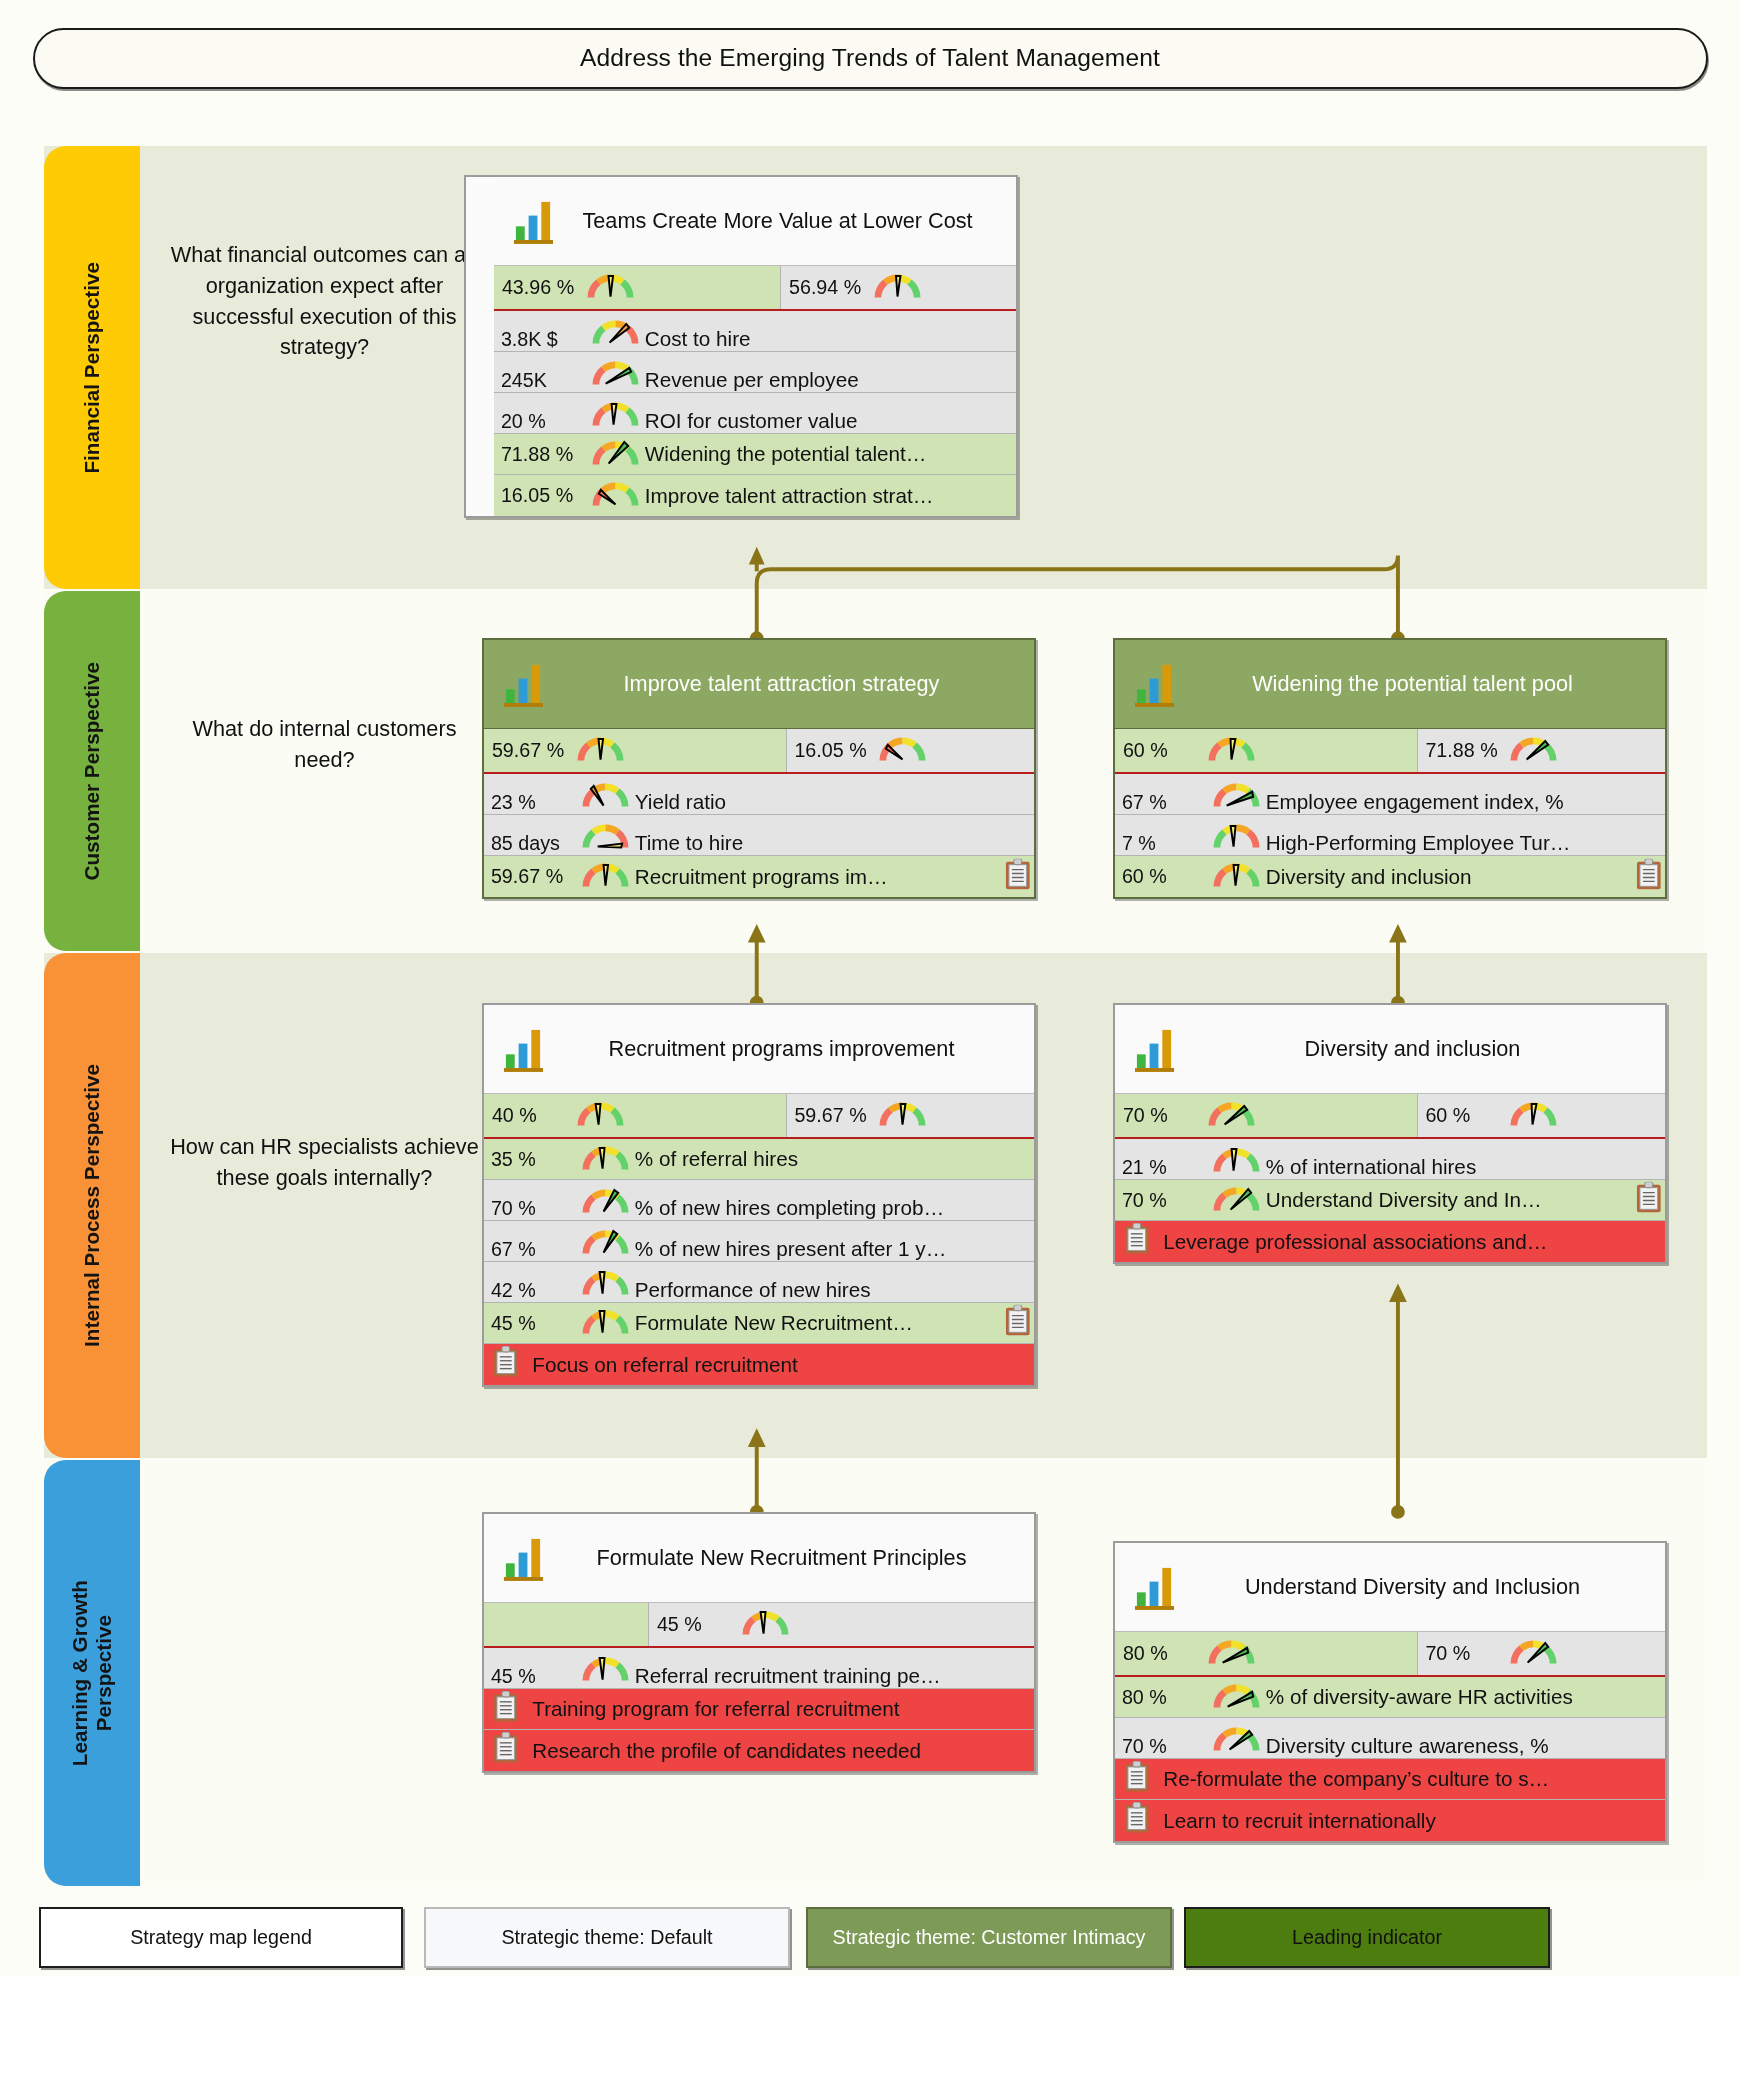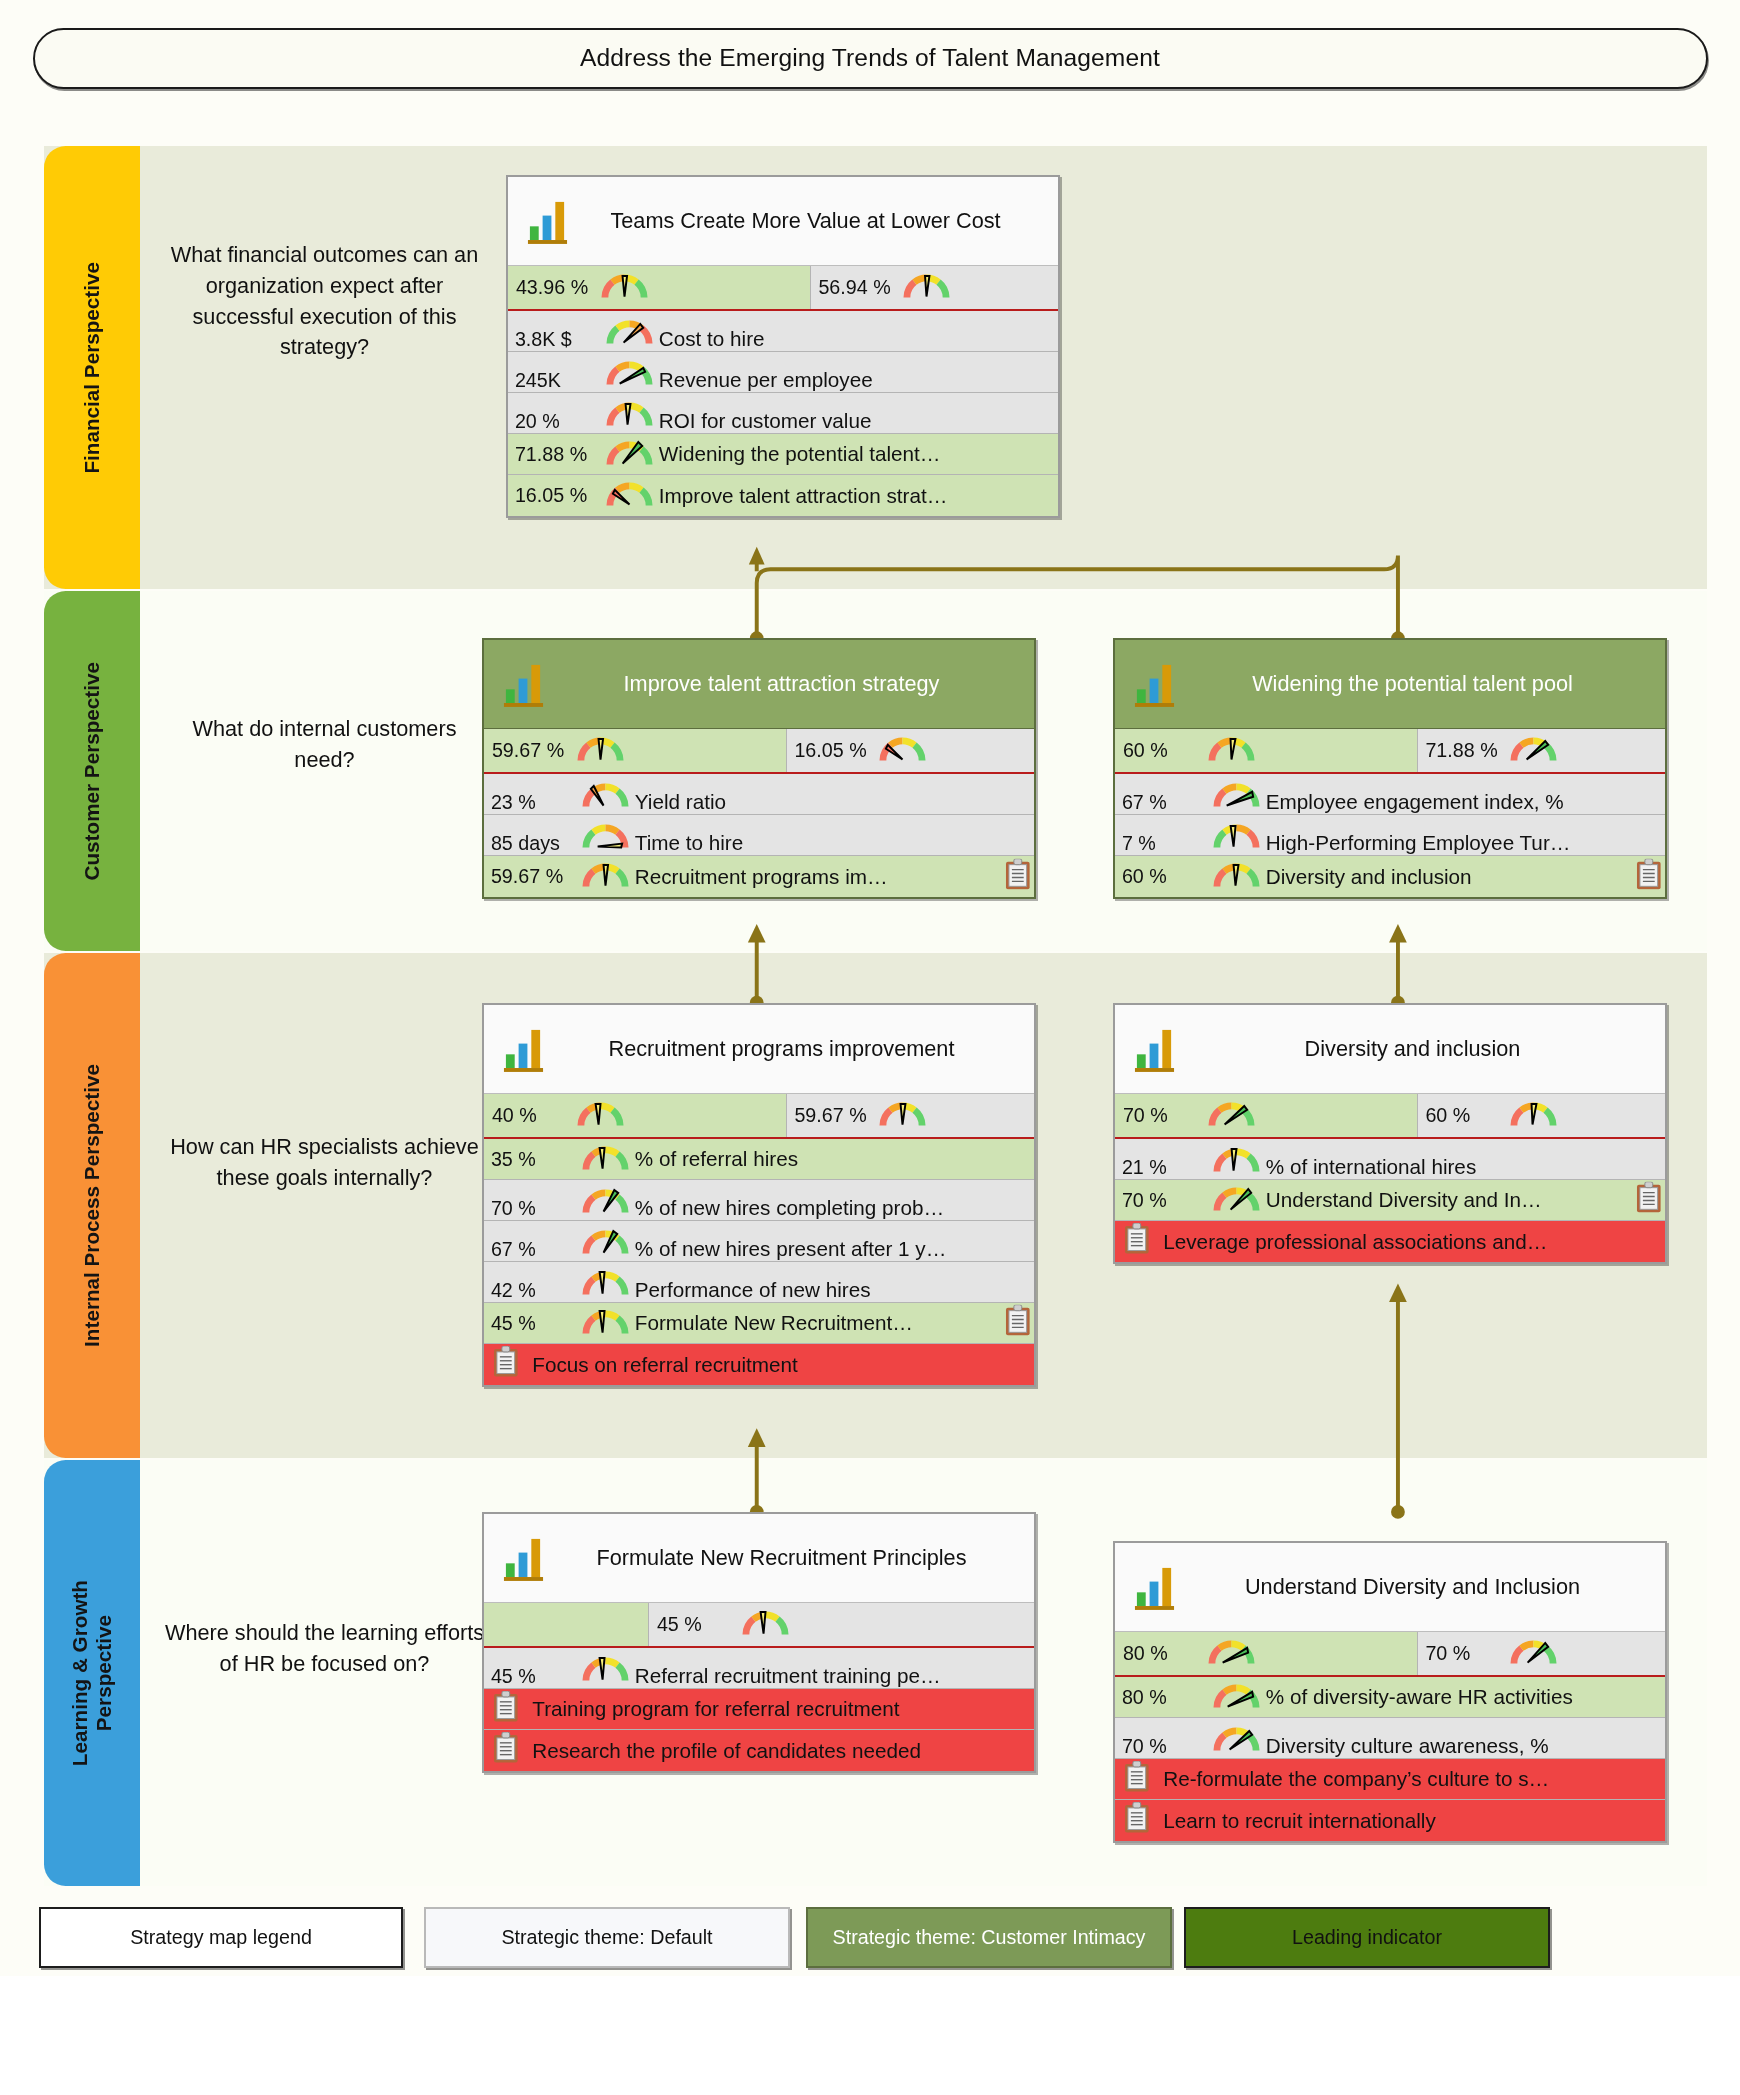--- a/index.html
+++ b/index.html
@@ -232,21 +232,20 @@
     </div>
     <div class="question" style="top:179px;">How can HR specialists achieve these goals internally?</div>
   </div>
 
   <div class="band pale" style="top:1460px; height:426px;">
     <div class="stripe-bg"></div>
     <div class="perspective-tab" style="background:#3b9fdb;">
       <div class="vtext">Learning &amp; Growth
 Perspective</div>
     </div>
-    <div class="question" style="top:158px;">Where should the learning efforts of HR be focused on?</div>
   </div>
 
   <svg id="connectors" viewBox="0 0 1767 2127" width="1741" height="2095">
     <g fill="none" stroke="#8a7418" stroke-width="4">
 
       <path d="M768 645 L768 592 Q768 578 782 578 L1405 578 Q1419 578 1419 564 L1419 648"></path>
 
       <path d="M768 580 L768 572"></path>
     </g>
     <g fill="#8a7418" stroke="none">
@@ -282,21 +281,21 @@
 
     <g fill="none" stroke="#8a7418" stroke-width="4">
       <path d="M1419 1535 L1419 1315"></path>
     </g>
     <g fill="#8a7418" stroke="none">
       <polygon points="1419,1303 1410,1322 1428,1322"></polygon>
       <circle cx="1419" cy="1535" r="7"></circle>
     </g>
   </svg>
 
-  <div class="card" style="left:506px; top:175px; width:554px;">
+  <div class="card" style="left:464px; top:175px; width:554px;padding-left:28px;">
     <div class="card-head">
       <span class="bar-icon">
         <svg width="43" height="53" viewBox="0 0 44 54">
             <rect x="4" y="34" width="9" height="14" fill="#3fb53f"></rect>
             <rect x="17" y="23" width="9" height="25" fill="#2e9bd6"></rect>
             <rect x="30" y="9" width="9" height="39" fill="#d89a08"></rect>
             <rect x="2" y="48" width="40" height="4" fill="#b07d08"></rect>
           </svg>
       </span>
       <span class="ctitle">Teams Create More Value at Lower Cost</span>

